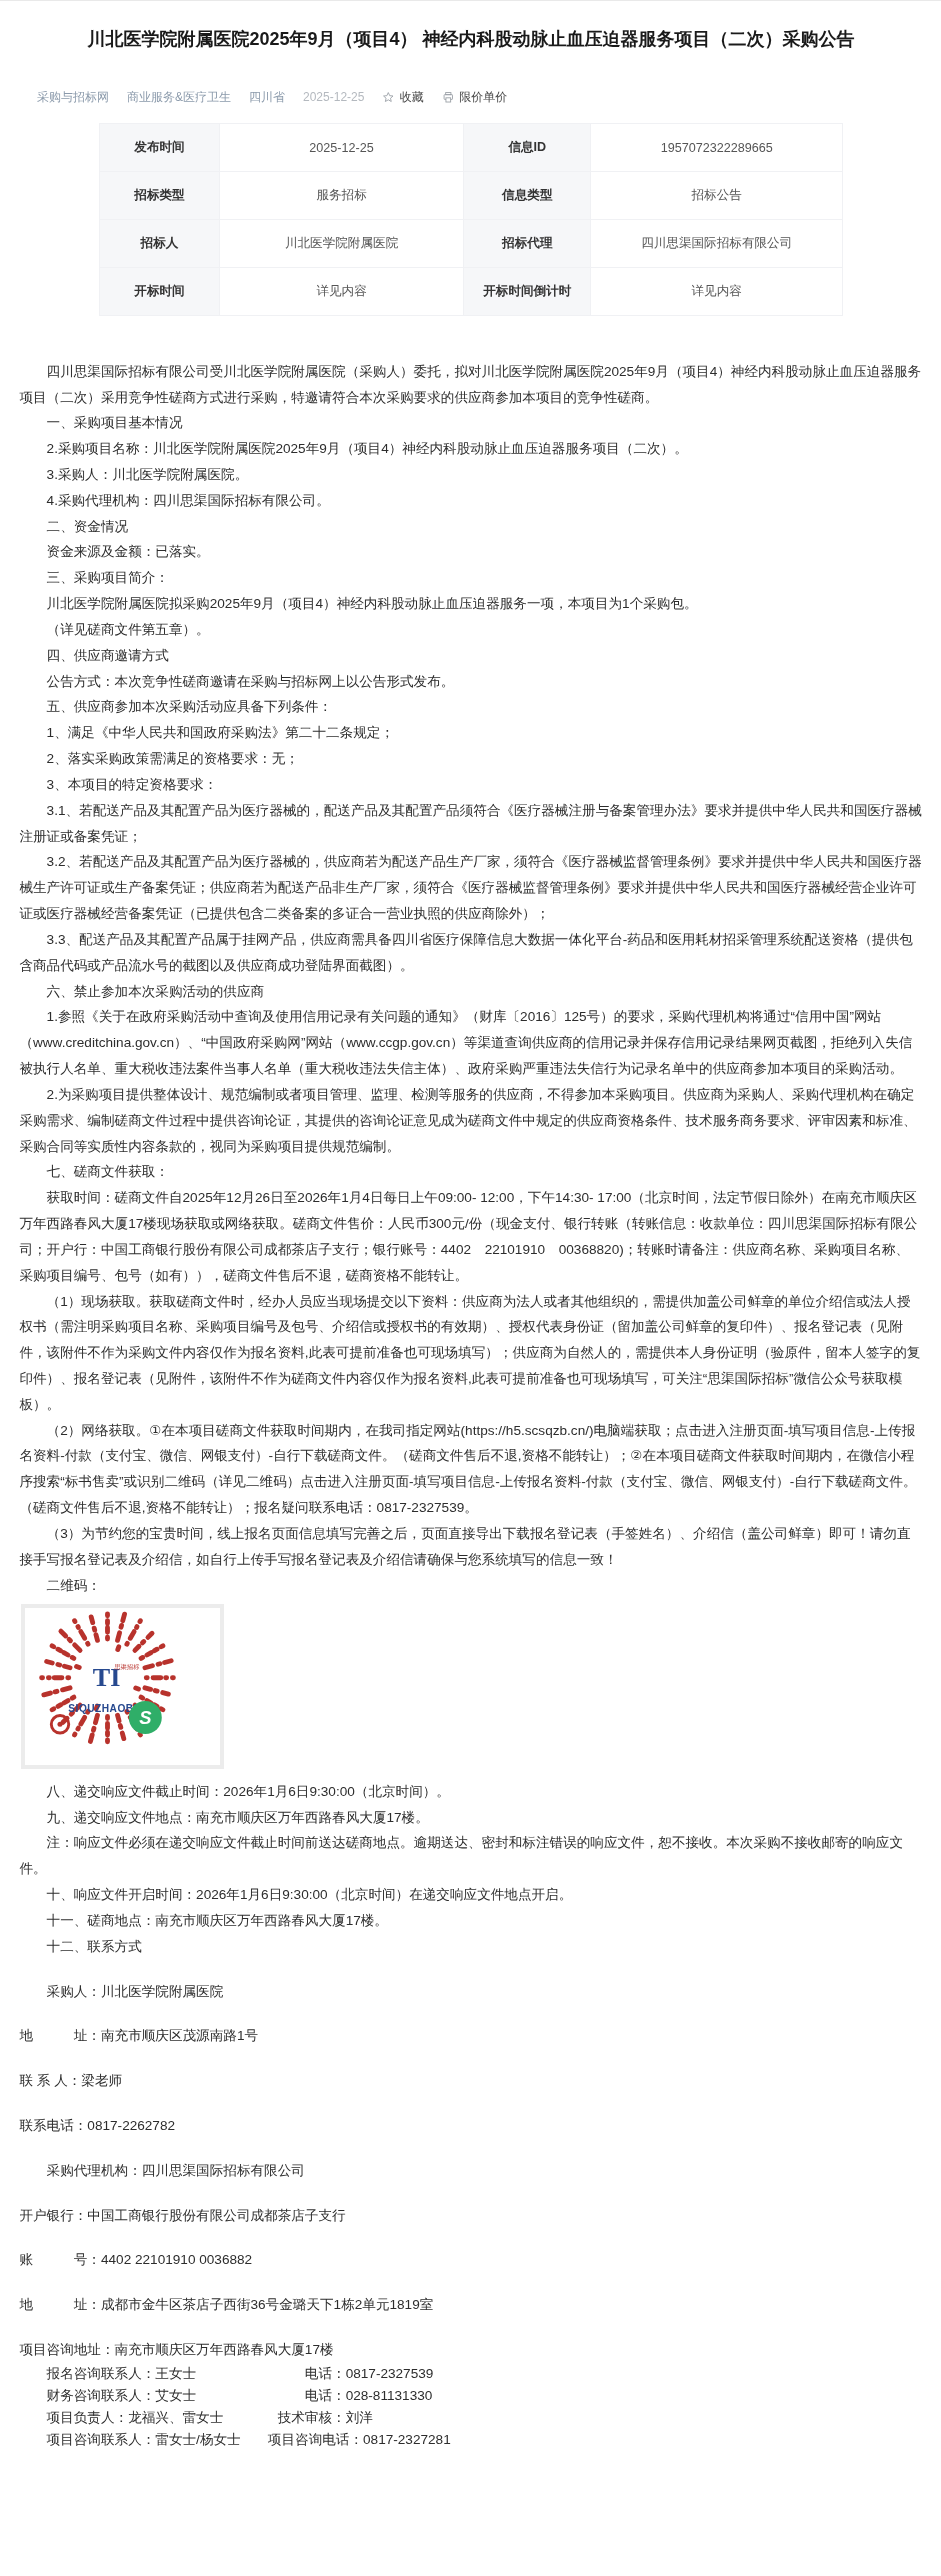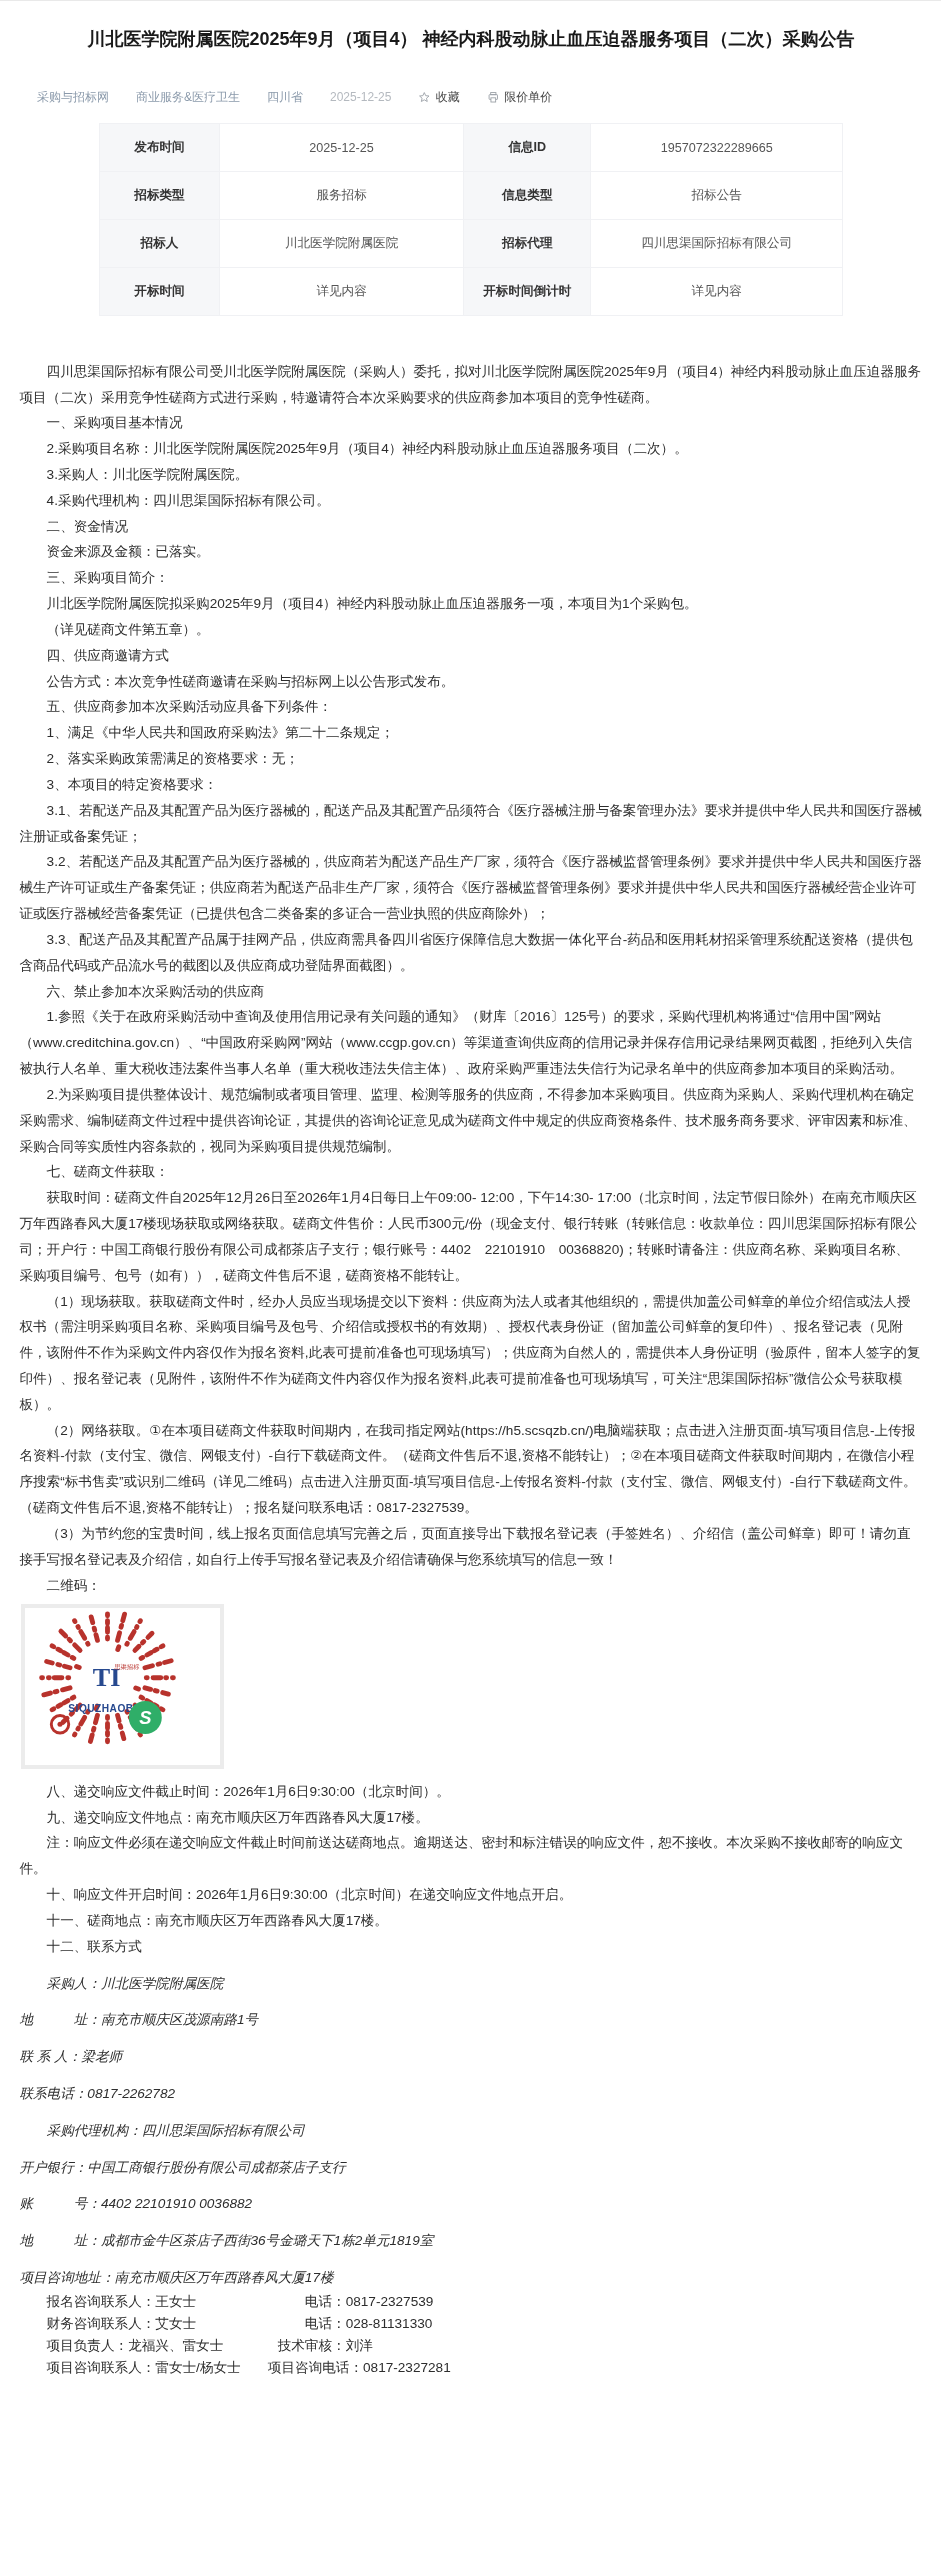--- a/index.html
+++ b/index.html
@@ -1,32 +1,32 @@
 <!DOCTYPE html>
 <html><head>
 <meta charset="utf-8">
 <style>
   html,body{margin:0;padding:0;background:#fff;}
   body{font-family:"Liberation Sans","DejaVu Sans",sans-serif;color:#333;}
   .page{width:942px;margin:0 auto;border-top:1.9px solid #e9e9e9;box-sizing:border-box;background:#fff;padding-bottom:35px;}
   .title{margin:23px 29px 34px;font-size:18px;line-height:1.7;font-weight:700;color:#1a1a1a;text-align:center;}
-  .meta{display:flex;align-items:center;gap:27px;padding:0 37px;margin:15.5px 0 17.5px;font-size:12px;color:#8b9aab;}
+  .meta{display:flex;align-items:center;gap:18px;padding:0 37px;margin:15.5px 0 17.5px;font-size:12px;color:#8b9aab;}
   .meta .lnk{color:#8b9aab;text-decoration:none;cursor:pointer;}
   .meta .date{color:#b4b9bf;}
   .meta .act{color:#454545;display:inline-flex;align-items:center;gap:4.8px;cursor:pointer;}
   .meta svg{display:block;}
   table.info{width:744px;margin:0 auto 29px;border-collapse:collapse;font-size:12.6px;table-layout:fixed;}
   table.info td{border:1px solid #f0f1f4;height:45px;text-align:center;overflow:hidden;}
   table.info td.lab{background:#f6f7f9;font-weight:700;color:#333;}
   table.info td.val{color:#555;background:#fff;}
   .c1{width:16%}.c2{width:33%}.c3{width:17%}.c4{width:34%}
   .content{padding:13.6px 19.4px 0;font-size:13.6px;line-height:1.9;color:#2d2d2d;}
   .content p{margin:0;}
   .content p.ind{text-indent:2em;}
-  .content p.sp{margin-top:11px;font-style:italic;}
+  .content p.sp{margin-top:19px;}
   .content p.tight{line-height:1.62;}
   table.ptable{border-collapse:collapse;margin:7.8px 0 11.6px 3.9px;font-size:12.6px;color:#222;text-align:center;table-layout:fixed;}
   table.ptable th,table.ptable td{border:1px solid #4a4a4a;font-weight:400;padding:5.8px 7.8px;line-height:1.7;}
   table.ptable th{height:85px;}
   table.ptable td{height:60px;}
   .w-no{width:56px}.w-name{width:165px}.w-unit{width:74px}.w-price{width:124px}.w-net{width:194px}
   .qrwrap{width:203px;background:#ececec;padding:3.9px;margin:5.8px 0 9.7px 1.9px;box-sizing:border-box;}
   .qrwrap .qrinner{background:#fff;}
   .qrwrap svg{display:block;}
 </style>

